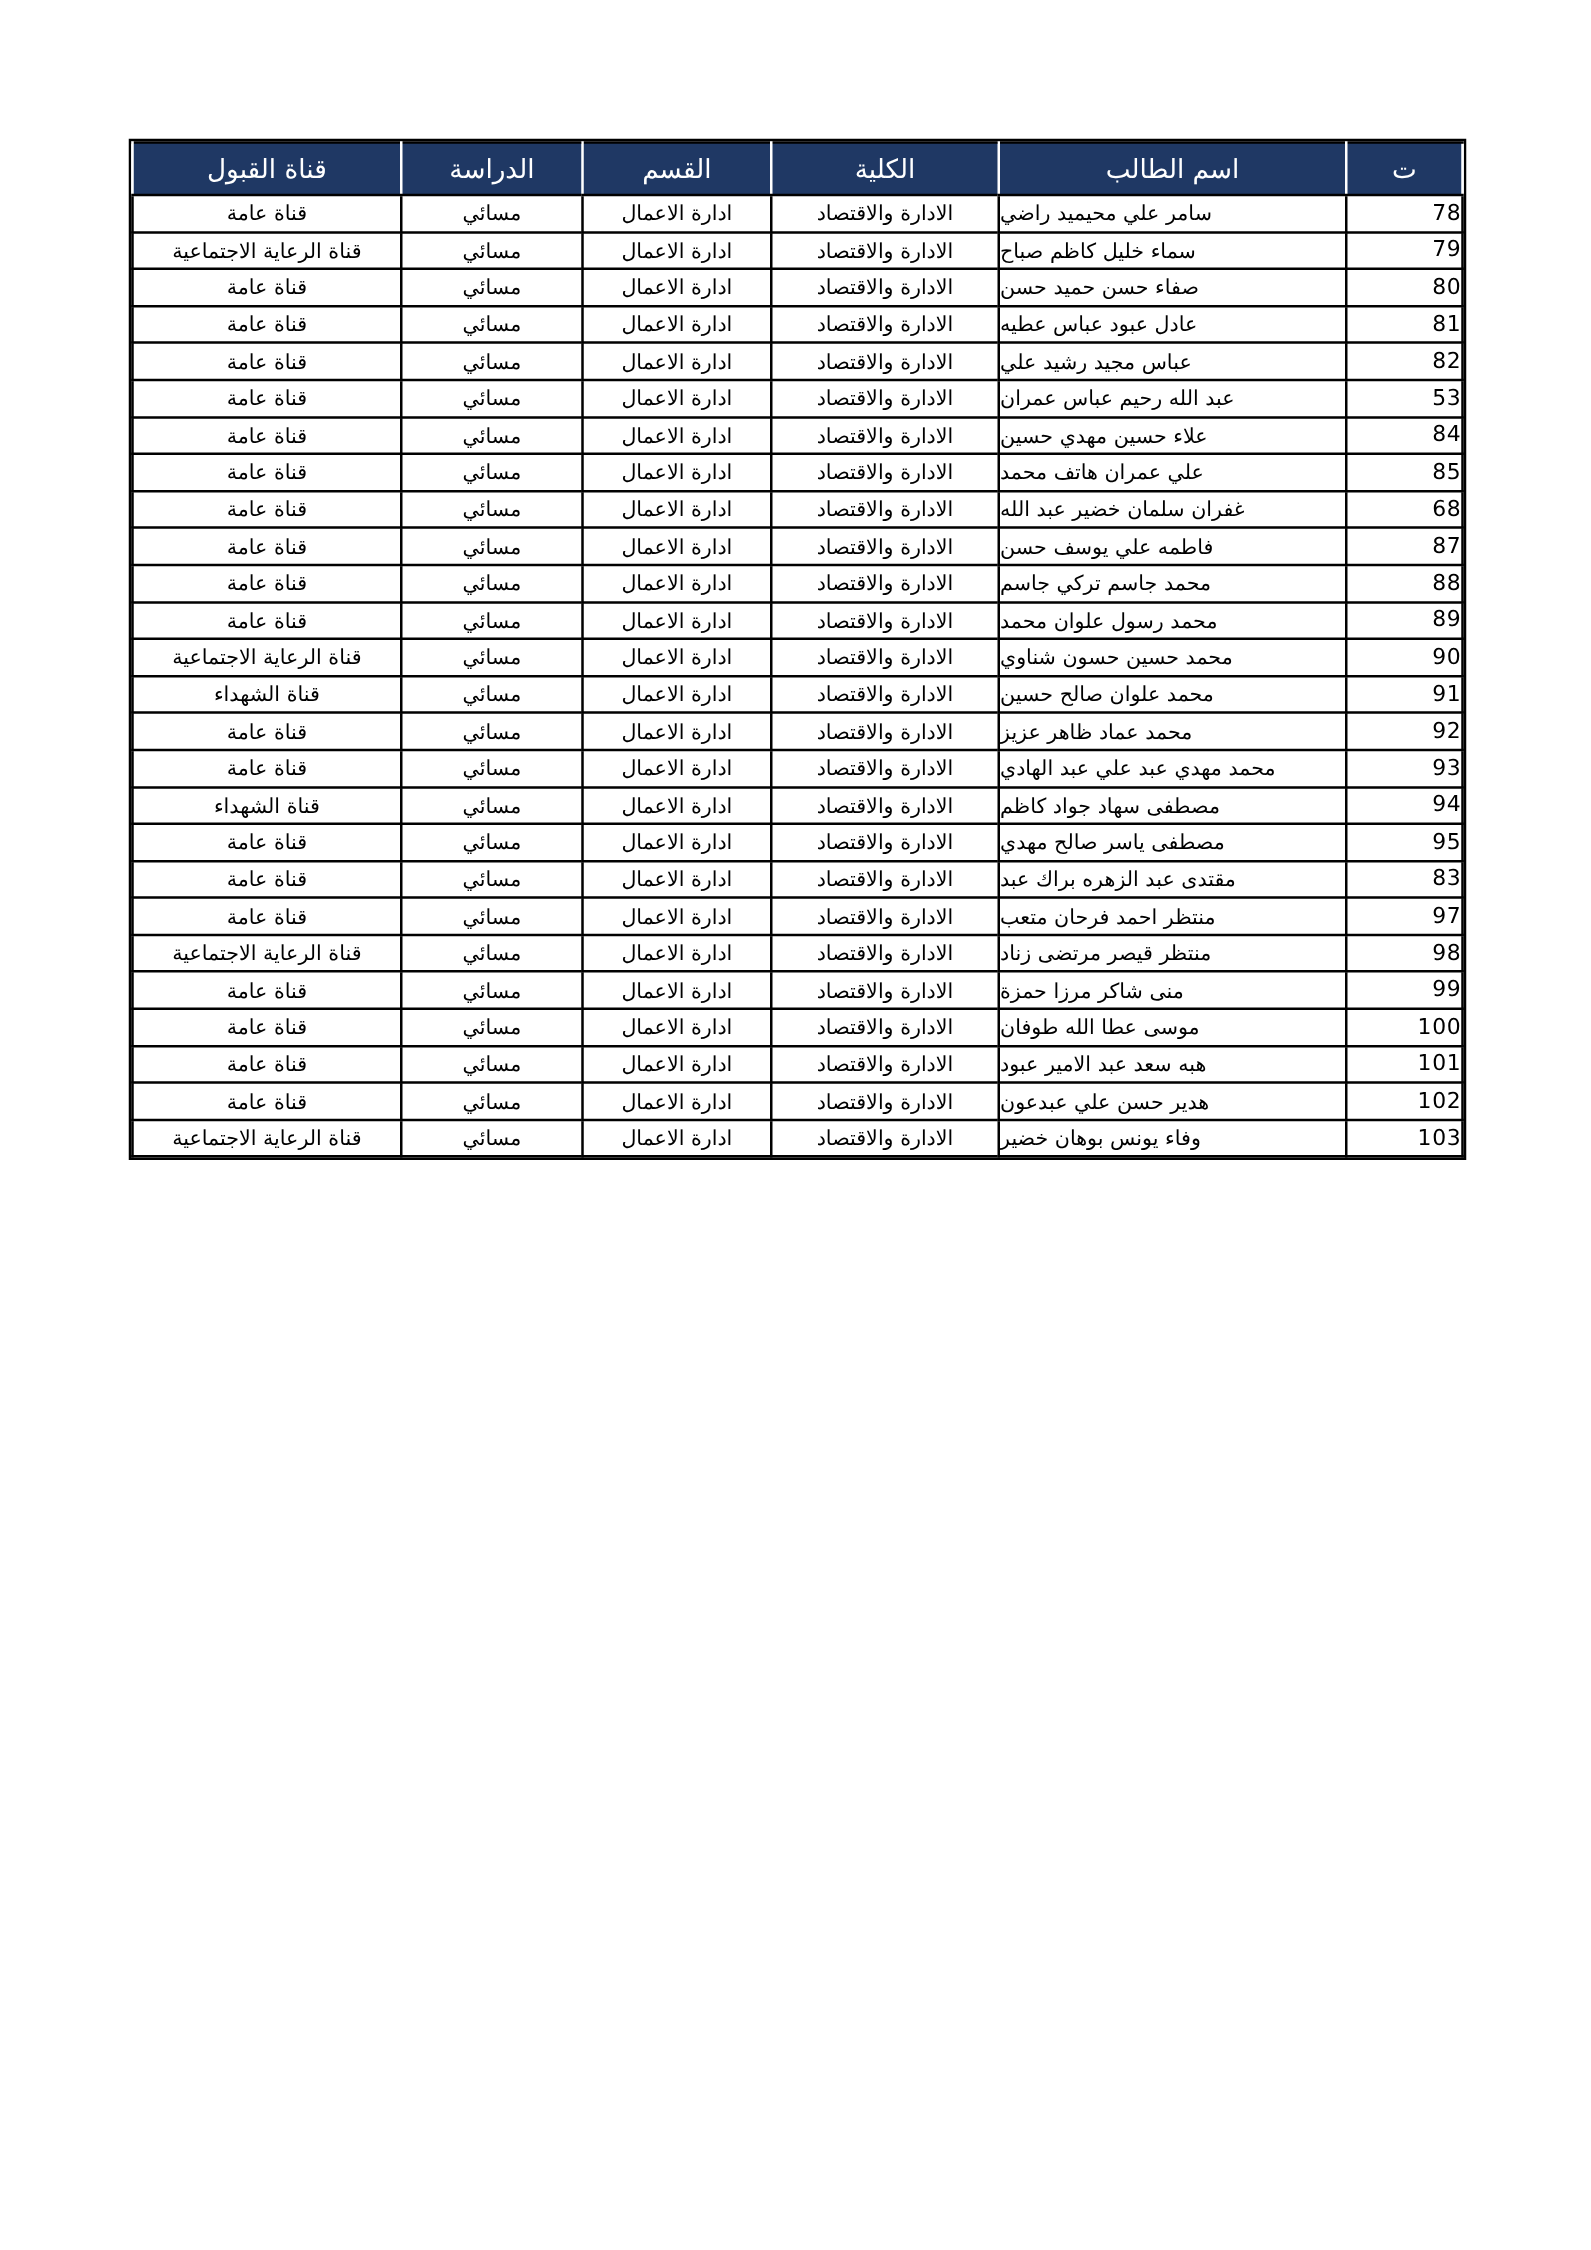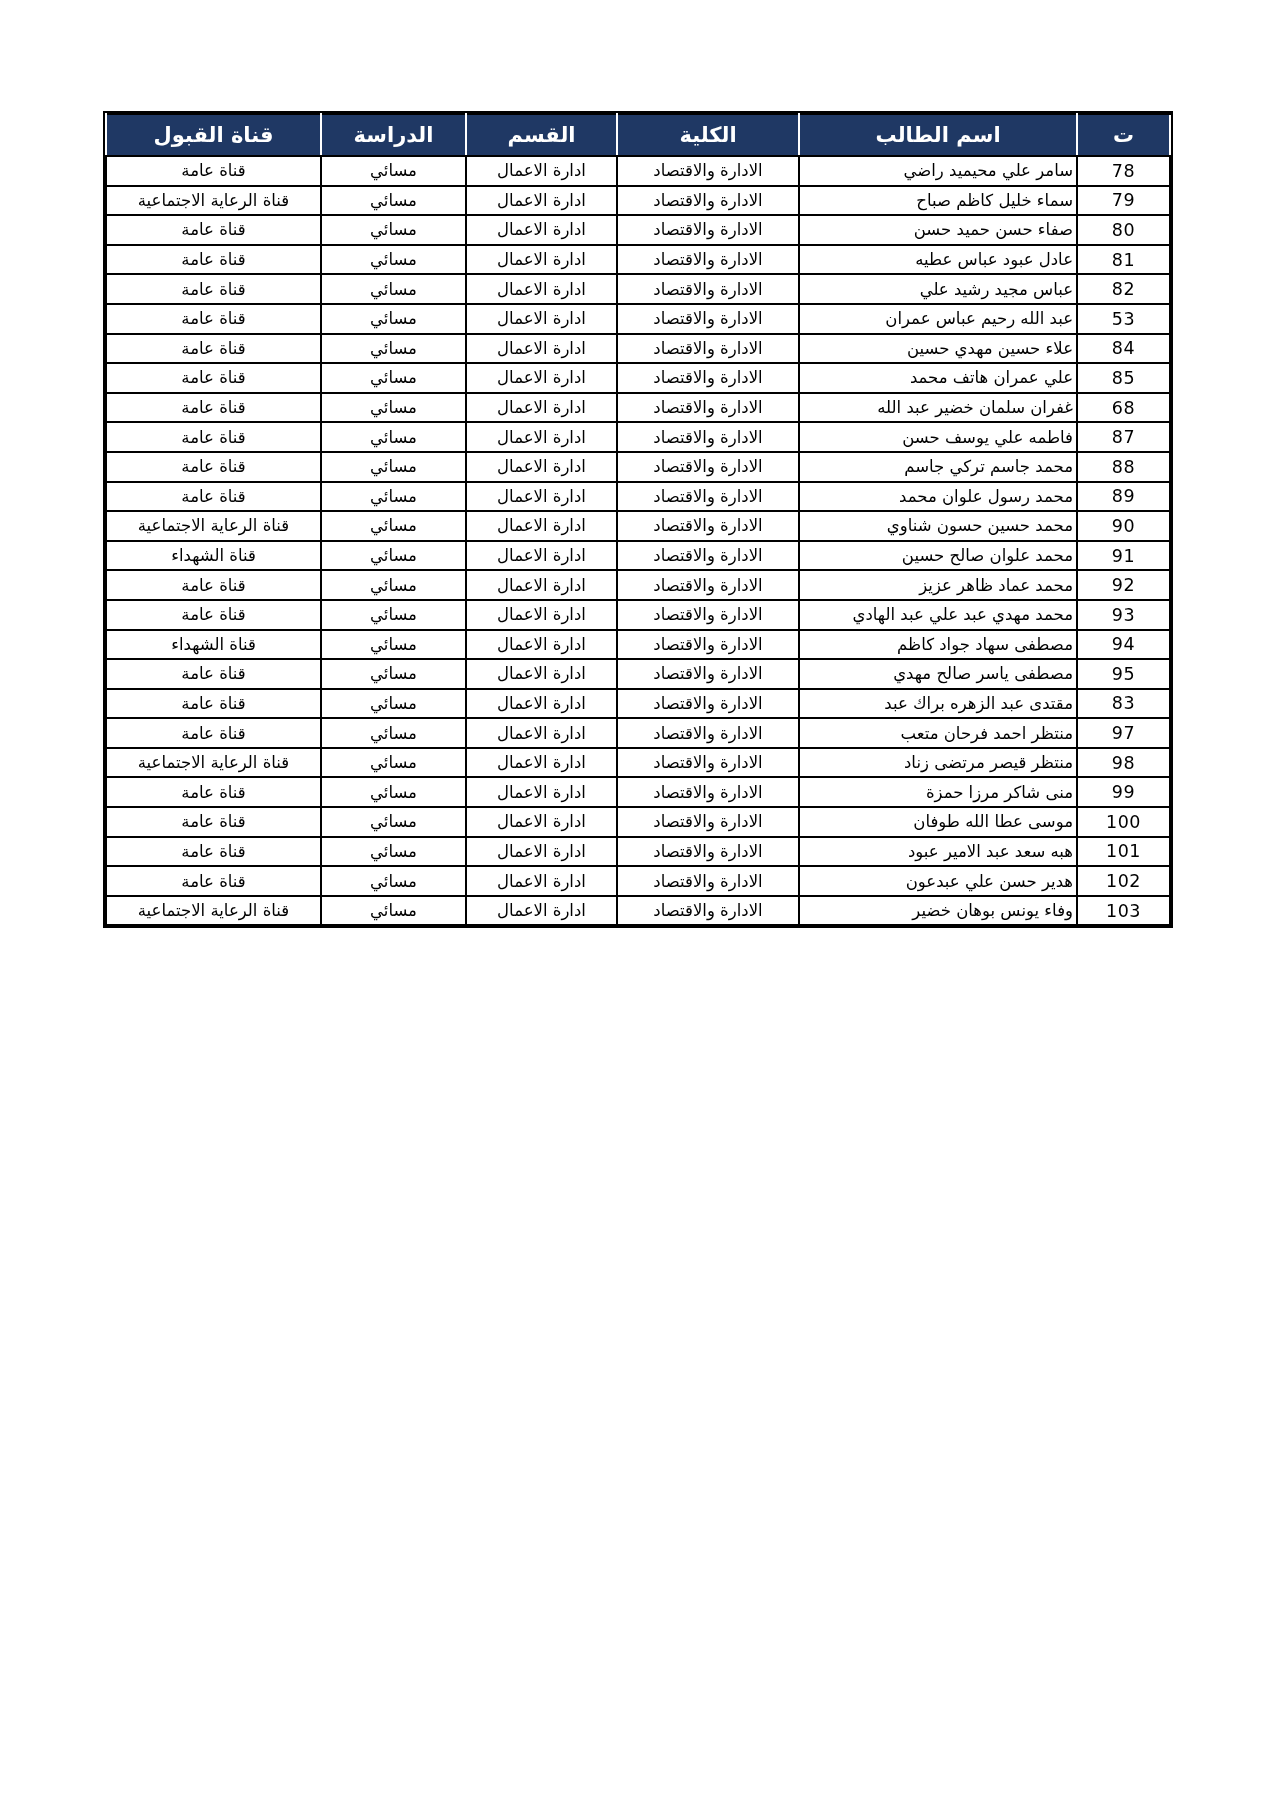--- a/index.html
+++ b/index.html
@@ -30,47 +30,48 @@
   }
   table.students {
     border-collapse: collapse;
     table-layout: fixed;
     direction: rtl;
   }
   table.students th {
     background: var(--header-bg);
     color: var(--header-text);
     font-size: 21px;
-    font-weight: bold;
+    font-weight: normal;
     height: 42px;
     text-align: center;
     vertical-align: middle;
     border-right: 2px solid #ffffff;
     border-left: 2px solid #ffffff;
     border-top: 2px solid var(--border);
     border-bottom: 2px solid var(--border);
   }
   table.students td {
     background: #ffffff;
     color: var(--body-text);
     font-size: 16.5px;
     height: 29.6px;
     text-align: center;
     vertical-align: middle;
     border: 2px solid var(--border);
     white-space: nowrap;
     overflow: hidden;
   }
   table.students td.cell-name {
-    text-align: right;
+    text-align: left;
     padding-right: 3px;
   }
   table.students td.cell-num {
     font-size: 17.5px;
     letter-spacing: 0.5px;
+    text-align: right;
   }
   col.c-num     { width: 93px; }
   col.c-name    { width: 278px; }
   col.c-college { width: 182px; }
   col.c-dept    { width: 151px; }
   col.c-study   { width: 145px; }
   col.c-channel { width: 215px; }
 </style>
 </head>
 <body>

